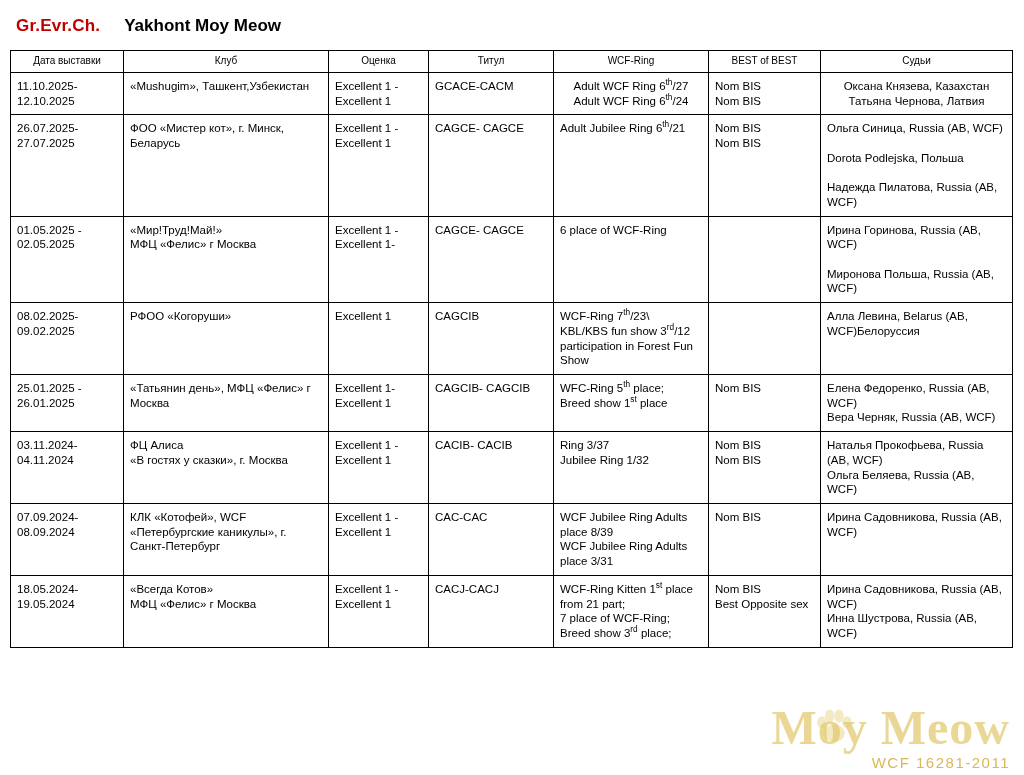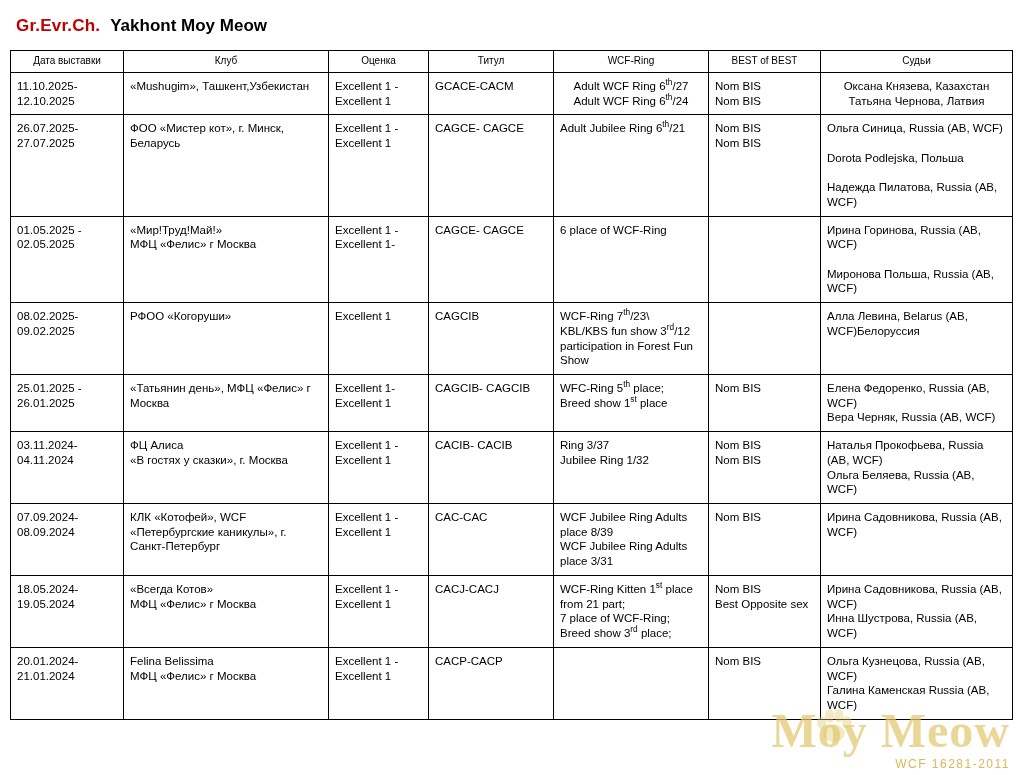--- a/index.html
+++ b/index.html
@@ -18,21 +18,21 @@
   .page {
     position: relative;
     width: 1024px;
     height: 775px;
     box-sizing: border-box;
     padding: 16px 10px 0 10px;
   }
   .title-bar {
     display: flex;
     align-items: baseline;
-    gap: 10px;
+    gap: 24px;
     padding-left: 6px;
     margin-bottom: 14px;
   }
   .title-prefix {
     color: #c00000;
     font-weight: bold;
     font-size: 17px;
     letter-spacing: 0.2px;
   }
   .title-name {
@@ -97,21 +97,21 @@
   }
   .watermark .wm-text {
     font-size: 48px;
     font-weight: bold;
     color: rgba(226, 200, 110, 0.72);
     letter-spacing: 1px;
     line-height: 1;
     font-family: "Liberation Serif", serif;
   }
   .watermark .wm-sub {
-    font-size: 12px;
+    font-size: 15px;
     color: rgba(214, 170, 60, 0.85);
     letter-spacing: 1.5px;
     margin-top: 2px;
   }
   .watermark .wm-paw {
     position: absolute;
     left: 40px;
     bottom: 22px;
     width: 46px;
     height: 46px;
@@ -251,33 +251,20 @@
 МФЦ  «Фелис» г Москва</td>
         <td class="score-cell mid">Excellent 1 -
 Excellent 1</td>
         <td class="title-cell">CACJ-CACJ</td>
         <td class="ring-cell"> WCF-Ring Kitten 1<sup>st</sup> place from 21 part;<br>7 place of WCF-Ring;<br>Breed show 3<sup>rd</sup> place;</td>
         <td class="best-cell">Nom BIS
 Best Opposite sex</td>
         <td class="judges-cell">Ирина Садовникова, Russia (AB, WCF)
 Инна Шустрова, Russia (AB, WCF)</td>
       </tr>
-      <tr>
-        <td class="date-cell">20.01.2024-
-21.01.2024</td>
-        <td class="club-cell mid">Felina Belissima
-МФЦ  «Фелис» г Москва</td>
-        <td class="score-cell mid">Excellent 1 -
-Excellent 1</td>
-        <td class="title-cell">CACP-CACP</td>
-        <td class="ring-cell"></td>
-        <td class="best-cell mid">Nom BIS</td>
-        <td class="judges-cell">Ольга Кузнецова, Russia (AB, WCF)
-Галина Каменская Russia (AB, WCF)</td>
-      </tr>
     </tbody>
   </table>
 
   <div class="watermark">
     <svg class="wm-paw" viewBox="0 0 64 64">
       <ellipse cx="32" cy="42" rx="15" ry="12" fill="rgba(226,200,110,0.75)"></ellipse>
       <ellipse cx="15" cy="27" rx="6.5" ry="8.5" fill="rgba(226,200,110,0.75)"></ellipse>
       <ellipse cx="26" cy="18" rx="6.5" ry="9" fill="rgba(226,200,110,0.75)"></ellipse>
       <ellipse cx="39" cy="18" rx="6.5" ry="9" fill="rgba(226,200,110,0.75)"></ellipse>
       <ellipse cx="50" cy="27" rx="6.5" ry="8.5" fill="rgba(226,200,110,0.75)"></ellipse>

